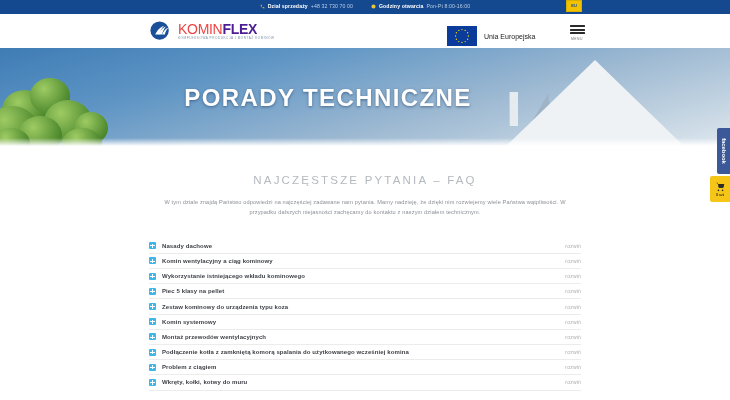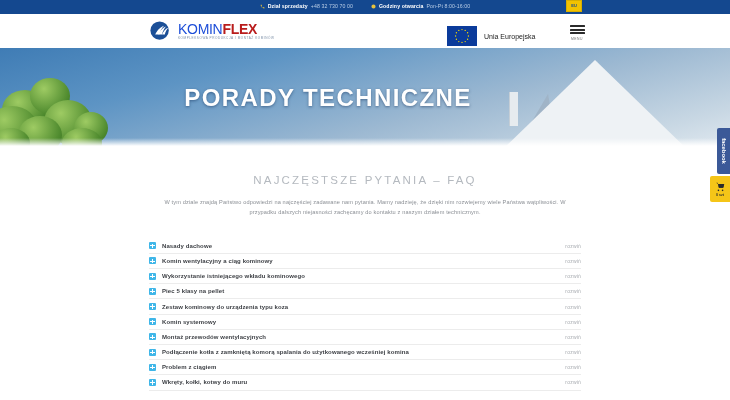--- a/index.html
+++ b/index.html
@@ -39,22 +39,22 @@
     position: absolute; top: 14px; left: 0; width: 730px; height: 34px;
     background: #ffffff; z-index: 5;
   }
   .logo {
     position: absolute; left: 150px; top: 6px;
     display: flex; align-items: center; gap: 4px;
   }
   .logo-mark { width: 24px; height: 22px; flex: none; }
   .logo-text { line-height: 1; }
   .logo-word { font-size: 14px; letter-spacing: -0.3px; line-height: 1; white-space: nowrap; }
-  .logo-word .lt-a { color: #1d4ed8; font-weight: normal; }
-  .logo-word .lt-b { color: #b91c1c; font-weight: bold; }
+  .logo-word .lt-a { color: #ef4444; font-weight: normal; }
+  .logo-word .lt-b { color: #4c1d95; font-weight: bold; }
   .logo-tag {
     font-size: 3.1px; color: #7d90a8; letter-spacing: .55px;
     margin-top: 1.5px; white-space: nowrap;
   }
 
   .eu-block {
     position: absolute; left: 447px; top: 12px;
     display: flex; align-items: center; gap: 7px;
   }
   .eu-flag {

